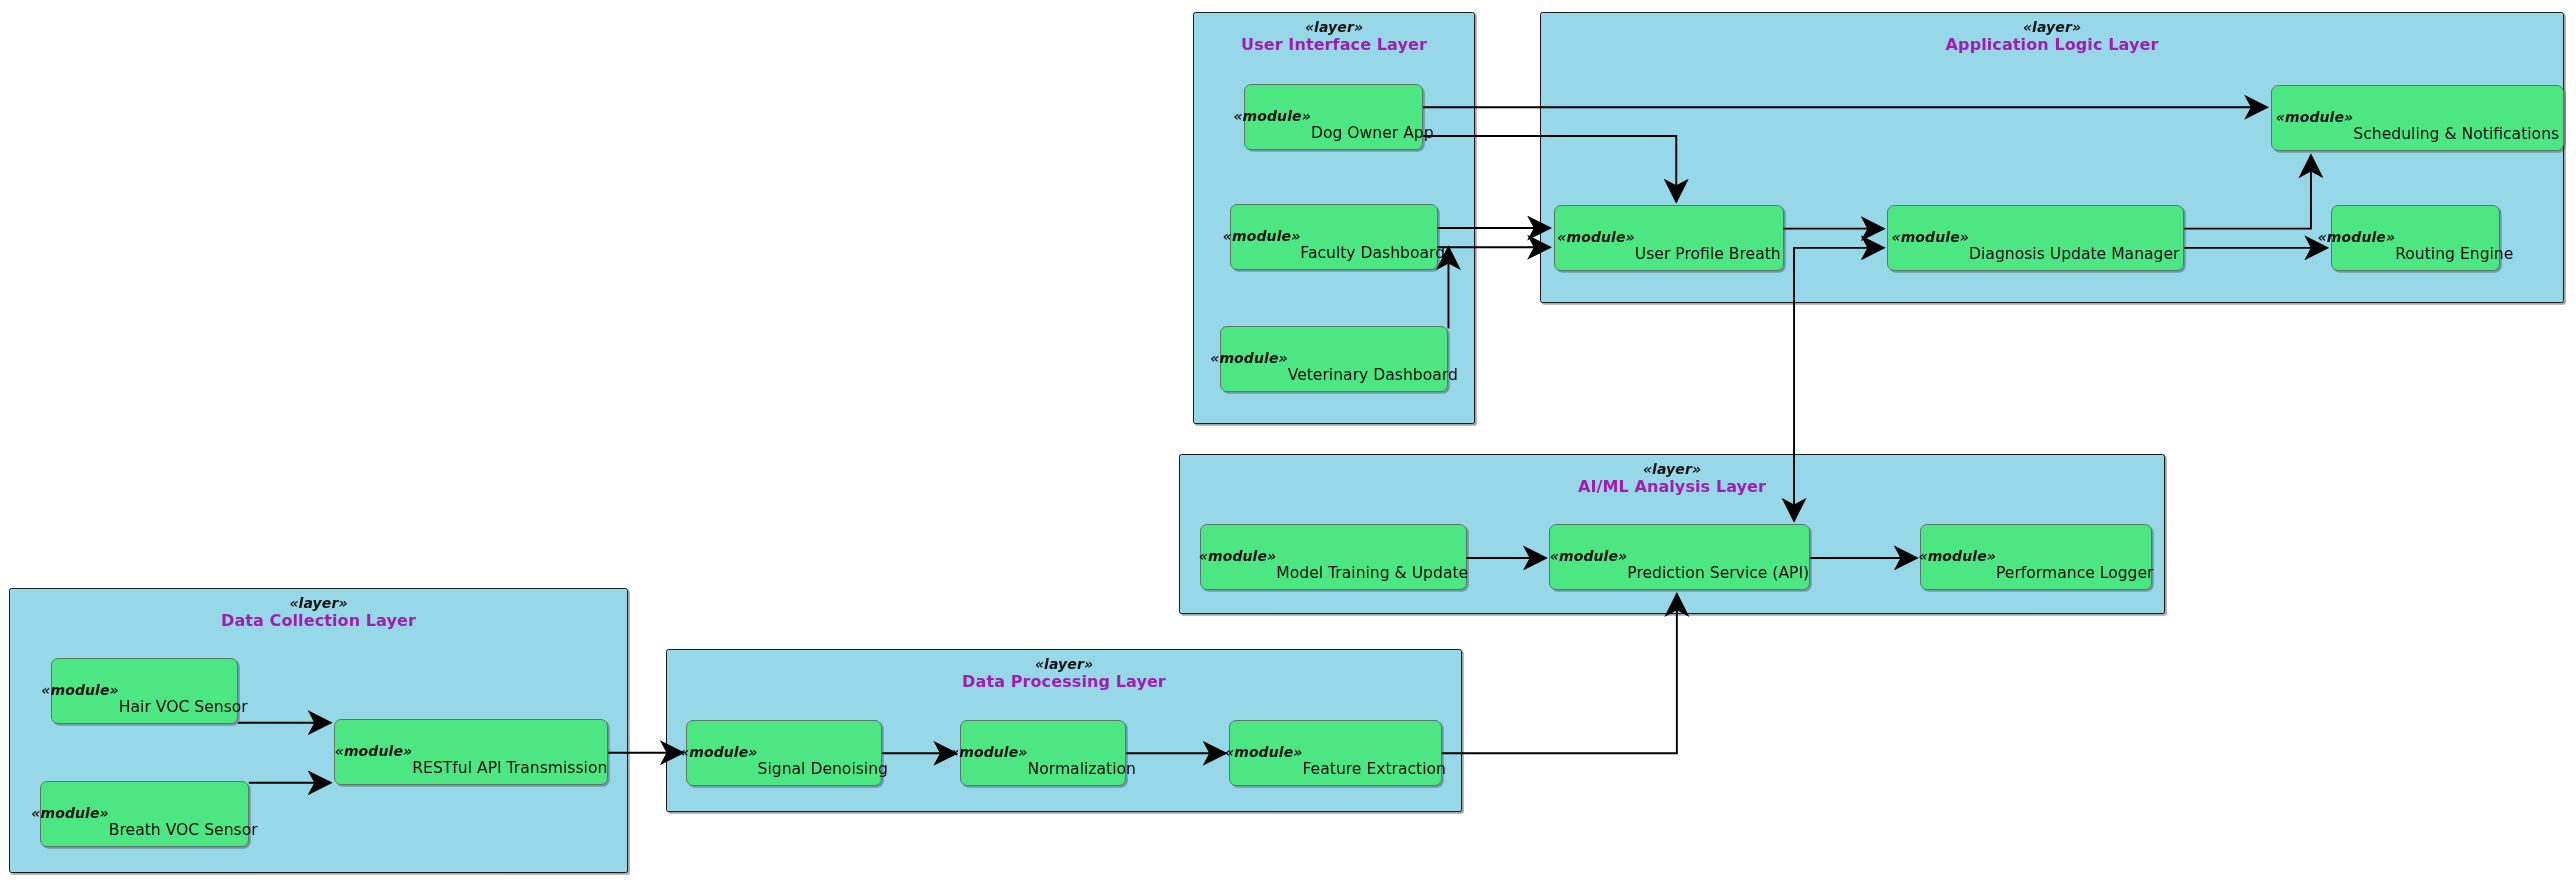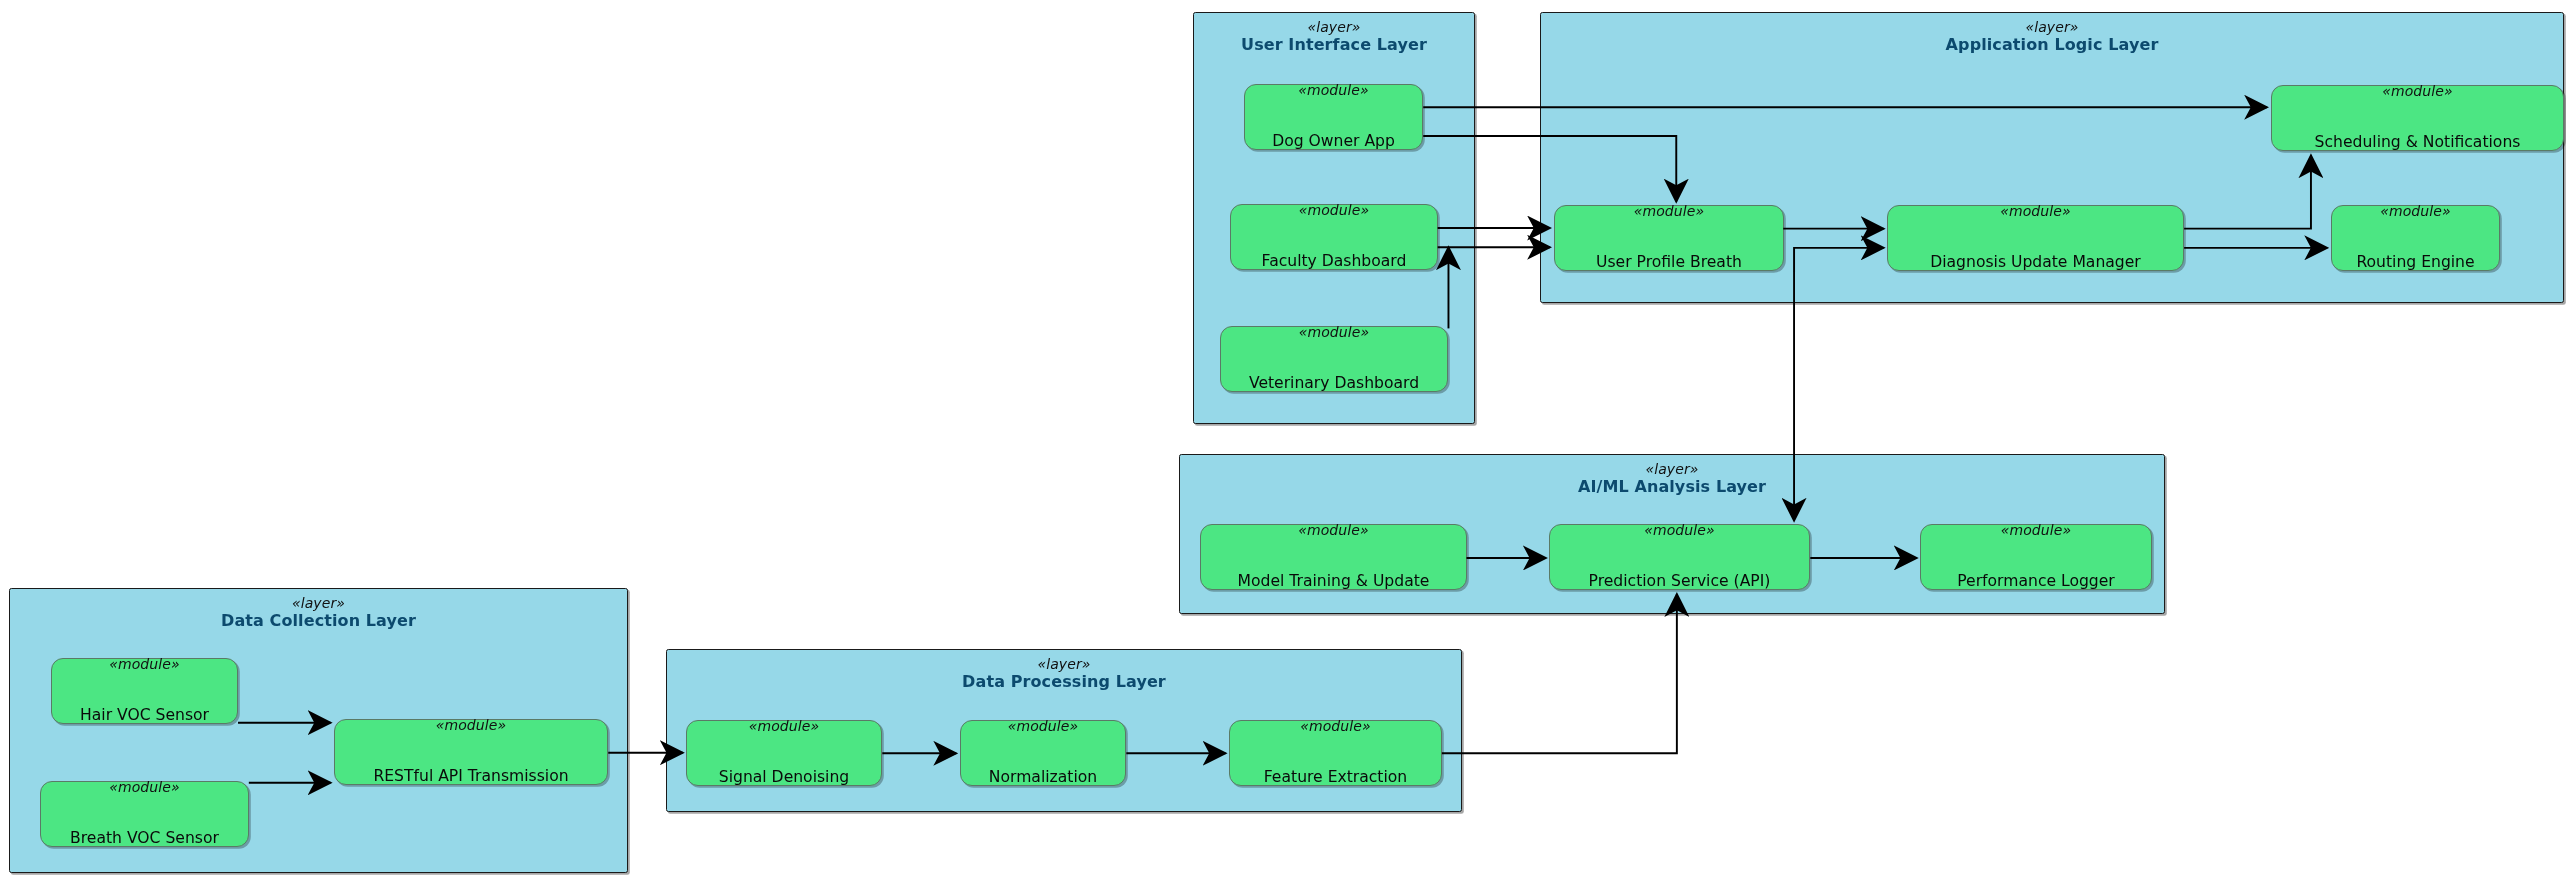--- a/index.html
+++ b/index.html
@@ -44,37 +44,38 @@
     text-align: center;
     line-height: 1.18;
     user-select: none;
   }
   .stereo {
     display: block;
     font-style: italic;
     font-size: 14px;
     color: #111111;
     letter-spacing: 0.1px;
+    font-weight: bold;
   }
   .layer-title {
     display: block;
     font-weight: bold;
     font-size: 16px;
-    color: #0c4a6e;
+    color: #a21caf;
     letter-spacing: 0.1px;
   }
   .module {
     position: absolute;
     background: #4CE683;
     border: 1.2px solid #5a7a66;
-    border-radius: 12px;
+    border-radius: 7px;
     box-sizing: border-box;
     box-shadow: 1.8px 1.8px 0 rgba(0,0,0,0.28);
     display: flex;
-    flex-direction: column;
+    flex-direction: row;
     align-items: center;
     justify-content: center;
     text-align: center;
     z-index: 3;
     padding: 1.2px 3.6px;
   }
   .module .stereo {
     font-size: 14px;
     line-height: 1.1;
   }

